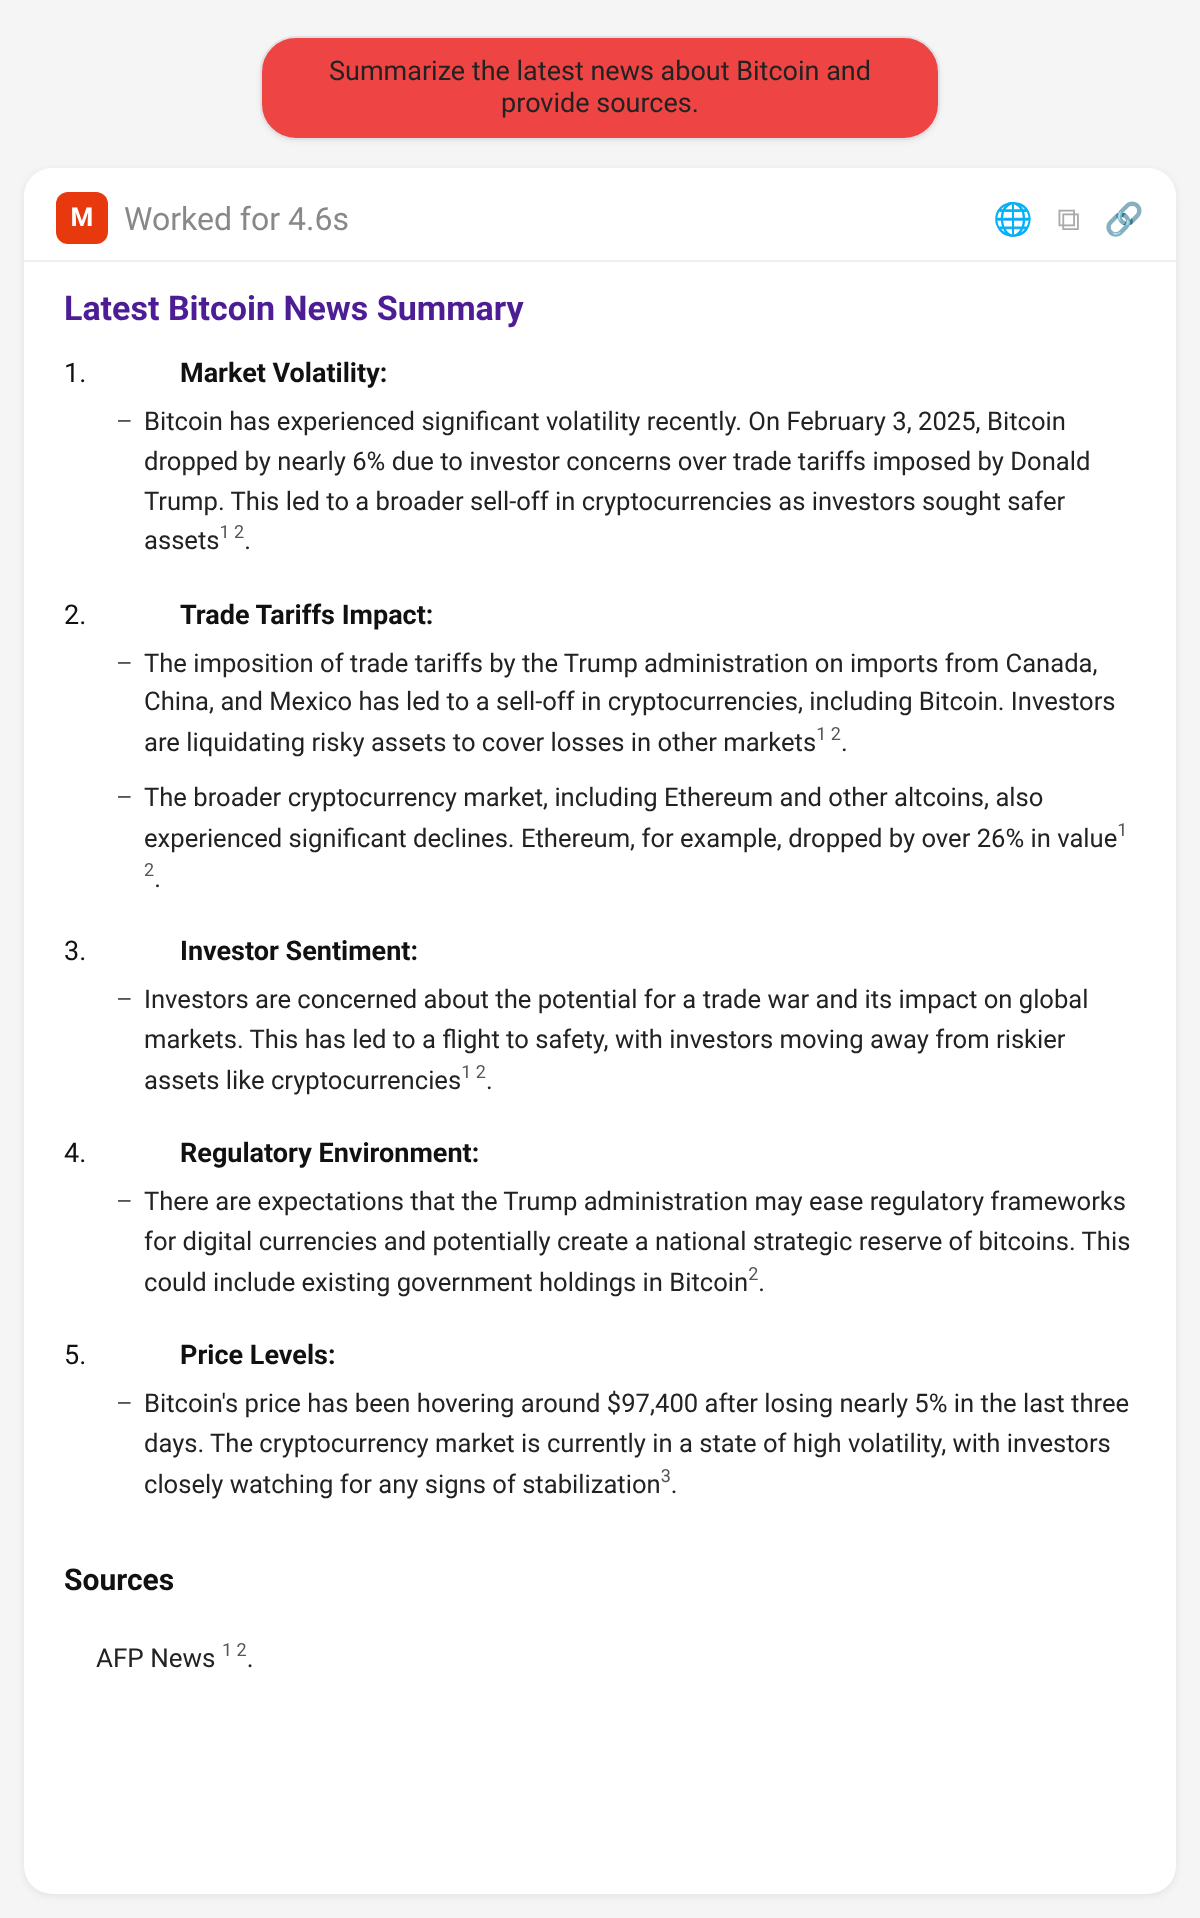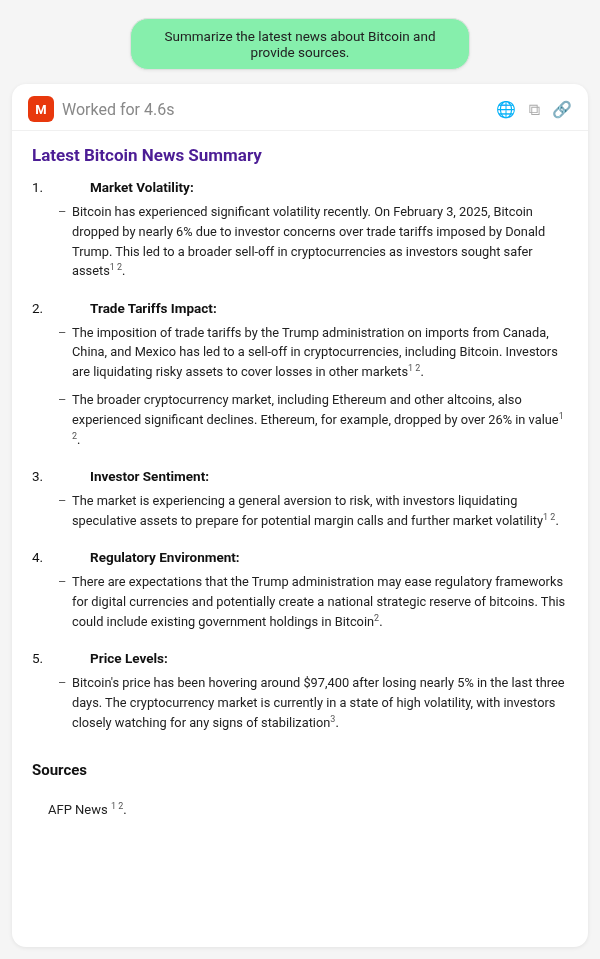--- a/index.html
+++ b/index.html
@@ -19,21 +19,21 @@
       display: flex;
       flex-direction: column;
     }
     
     .prompt-area {
       display: flex;
       justify-content: center;
       padding: 18px 20px 14px;
     }
     .prompt-bubble {
-      background: #86efac;
+      background: #ef4444;
       border: 1px solid #e0e0e0;
       border-radius: 18px;
       padding: 9px 18px;
       font-size: 13.5px;
       color: #222;
       max-width: 340px;
       text-align: center;
       box-shadow: 0 1px 3px rgba(0,0,0,0.06);
     }
     
@@ -218,21 +218,21 @@
           </ul>
         </li>
 
         <li class="section-item">
           <div class="section-header">
             <span class="section-number">3.</span>
             <span><span class="section-title">Investor Sentiment</span><span class="section-colon">:</span></span>
           </div>
           <ul class="bullet-list">
             <li class="bullet-item">
-              <span>The market is experiencing a general aversion to risk, with investors liquidating speculative assets to prepare for potential margin calls and further market volatility</span><sup class="superscript">1 2</sup>.
+              <span>Investors are concerned about the potential for a trade war and its impact on global markets. This has led to a flight to safety, with investors moving away from riskier assets like cryptocurrencies</span><sup class="superscript">1 2</sup>.
             </li>
           </ul>
         </li>
 
         <li class="section-item">
           <div class="section-header">
             <span class="section-number">4.</span>
             <span><span class="section-title">Regulatory Environment</span><span class="section-colon">:</span></span>
           </div>
           <ul class="bullet-list">

